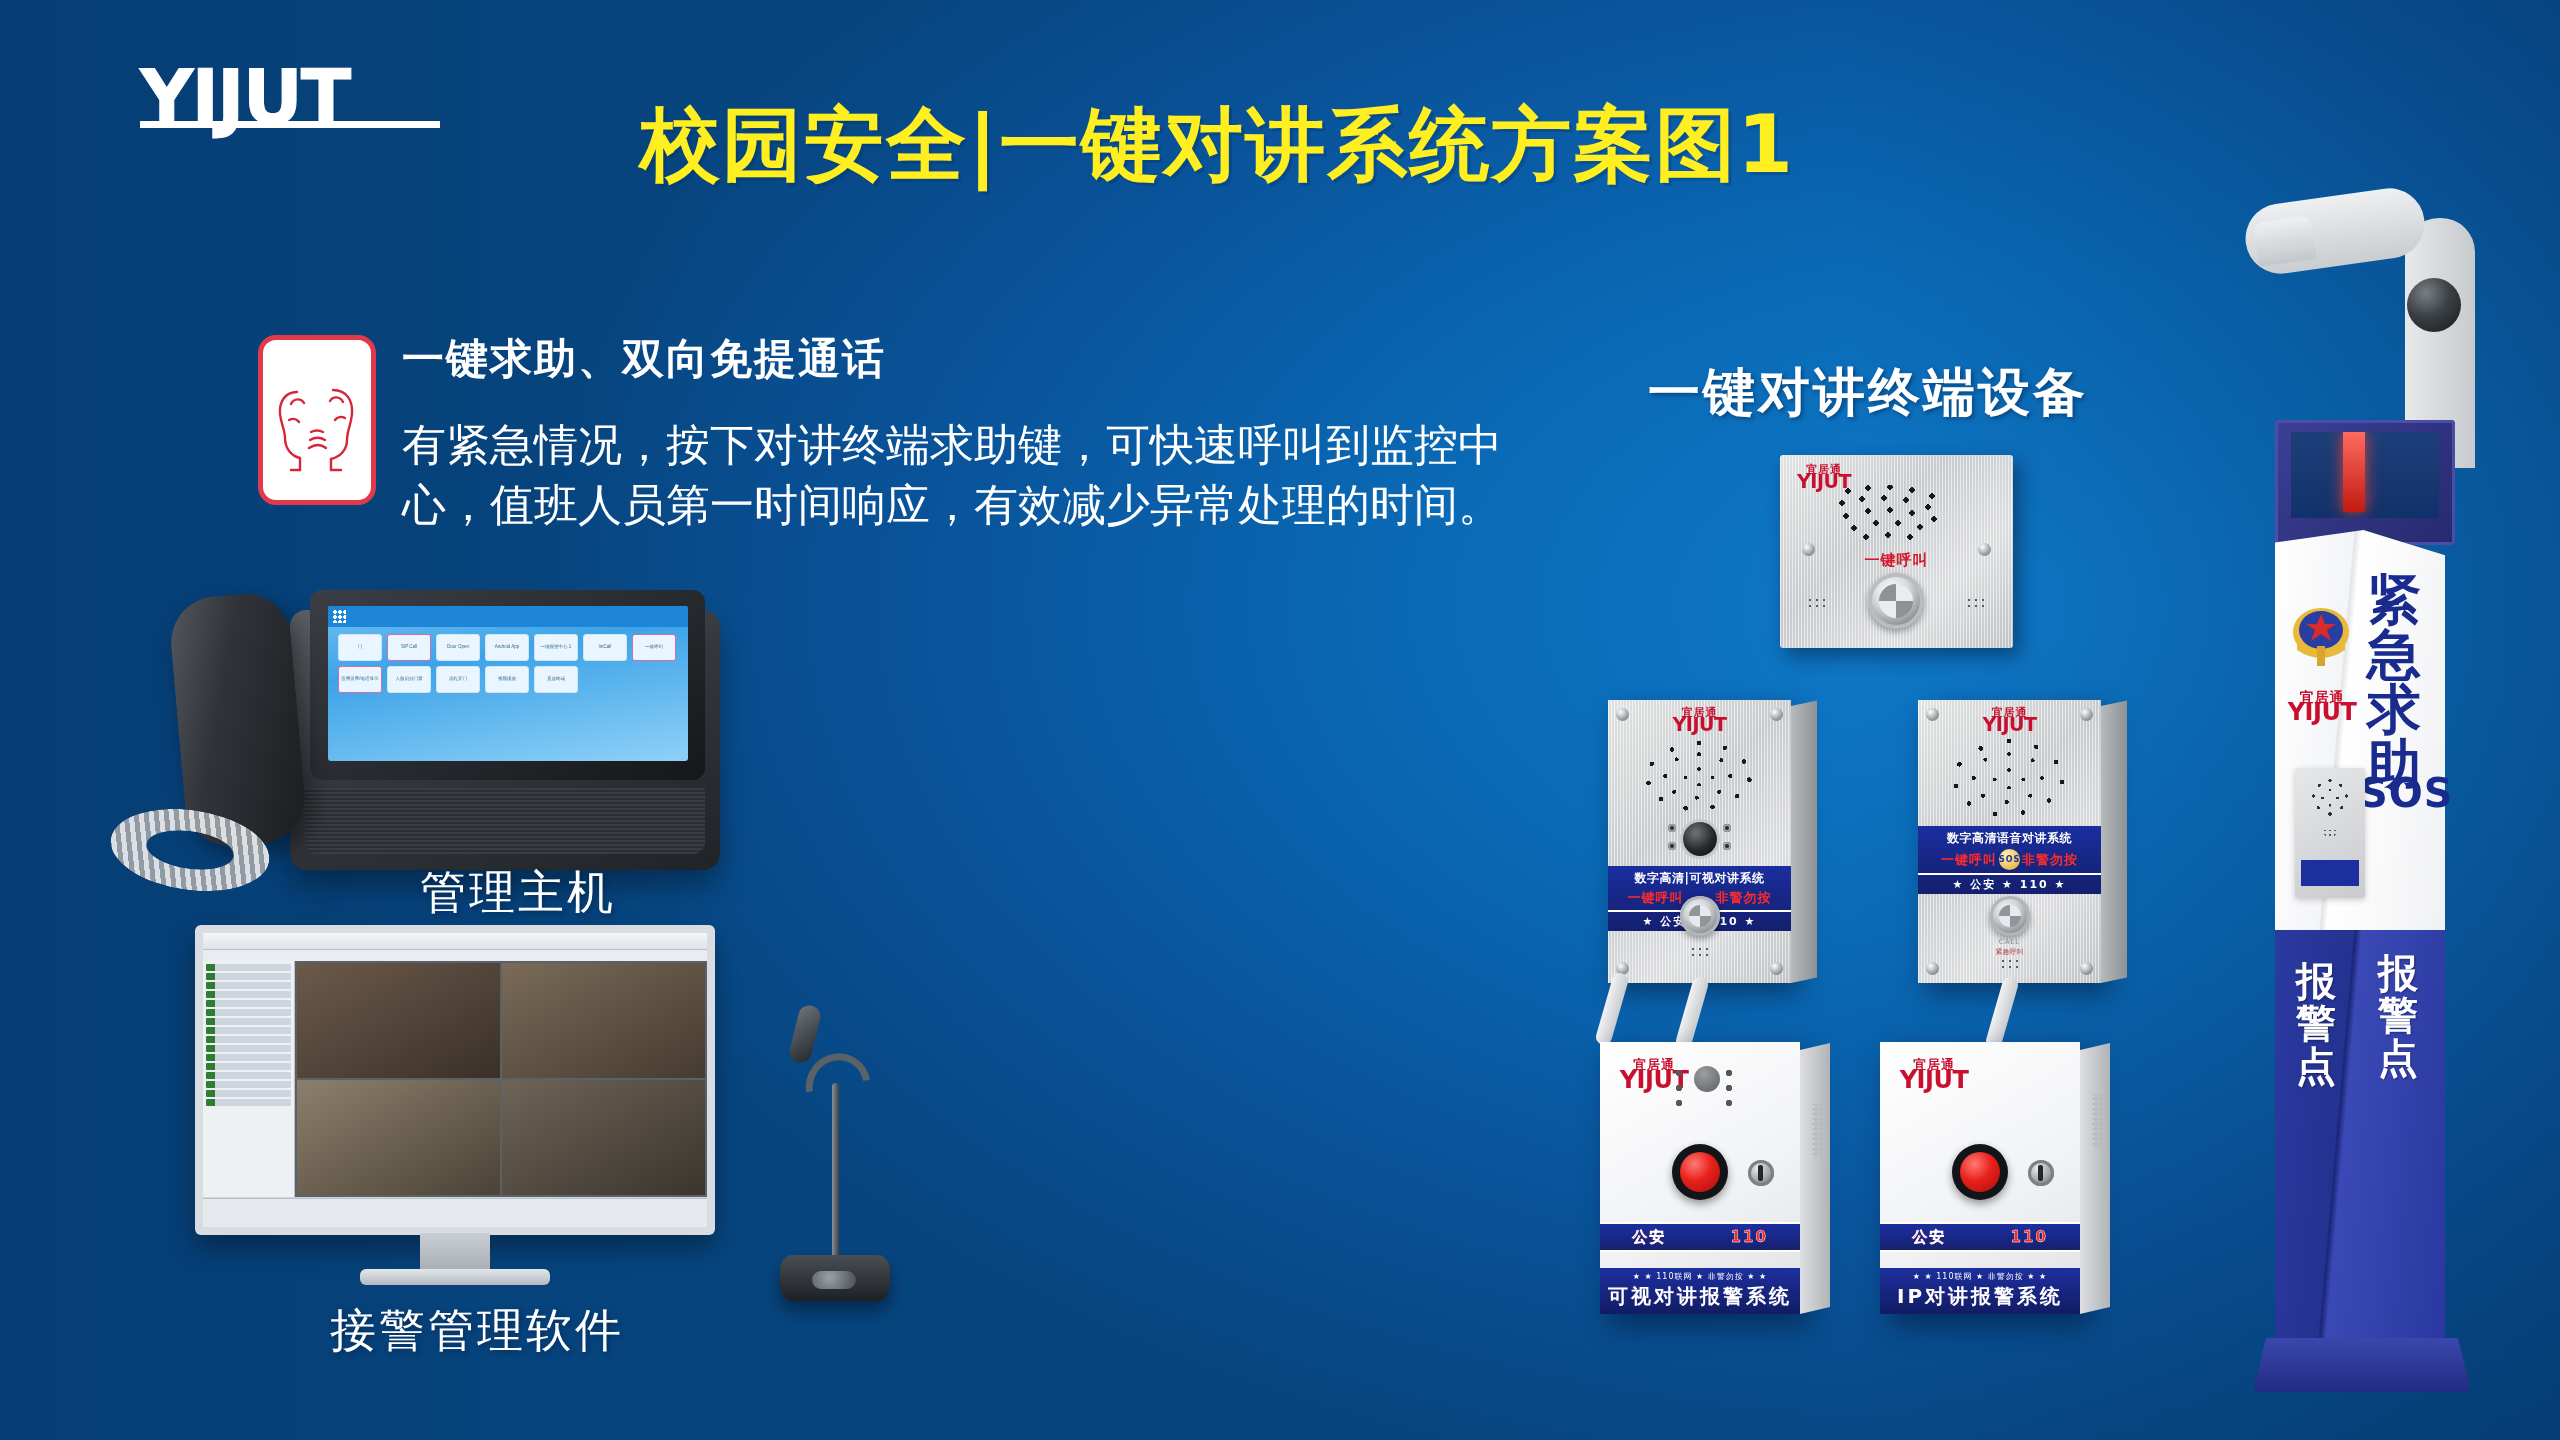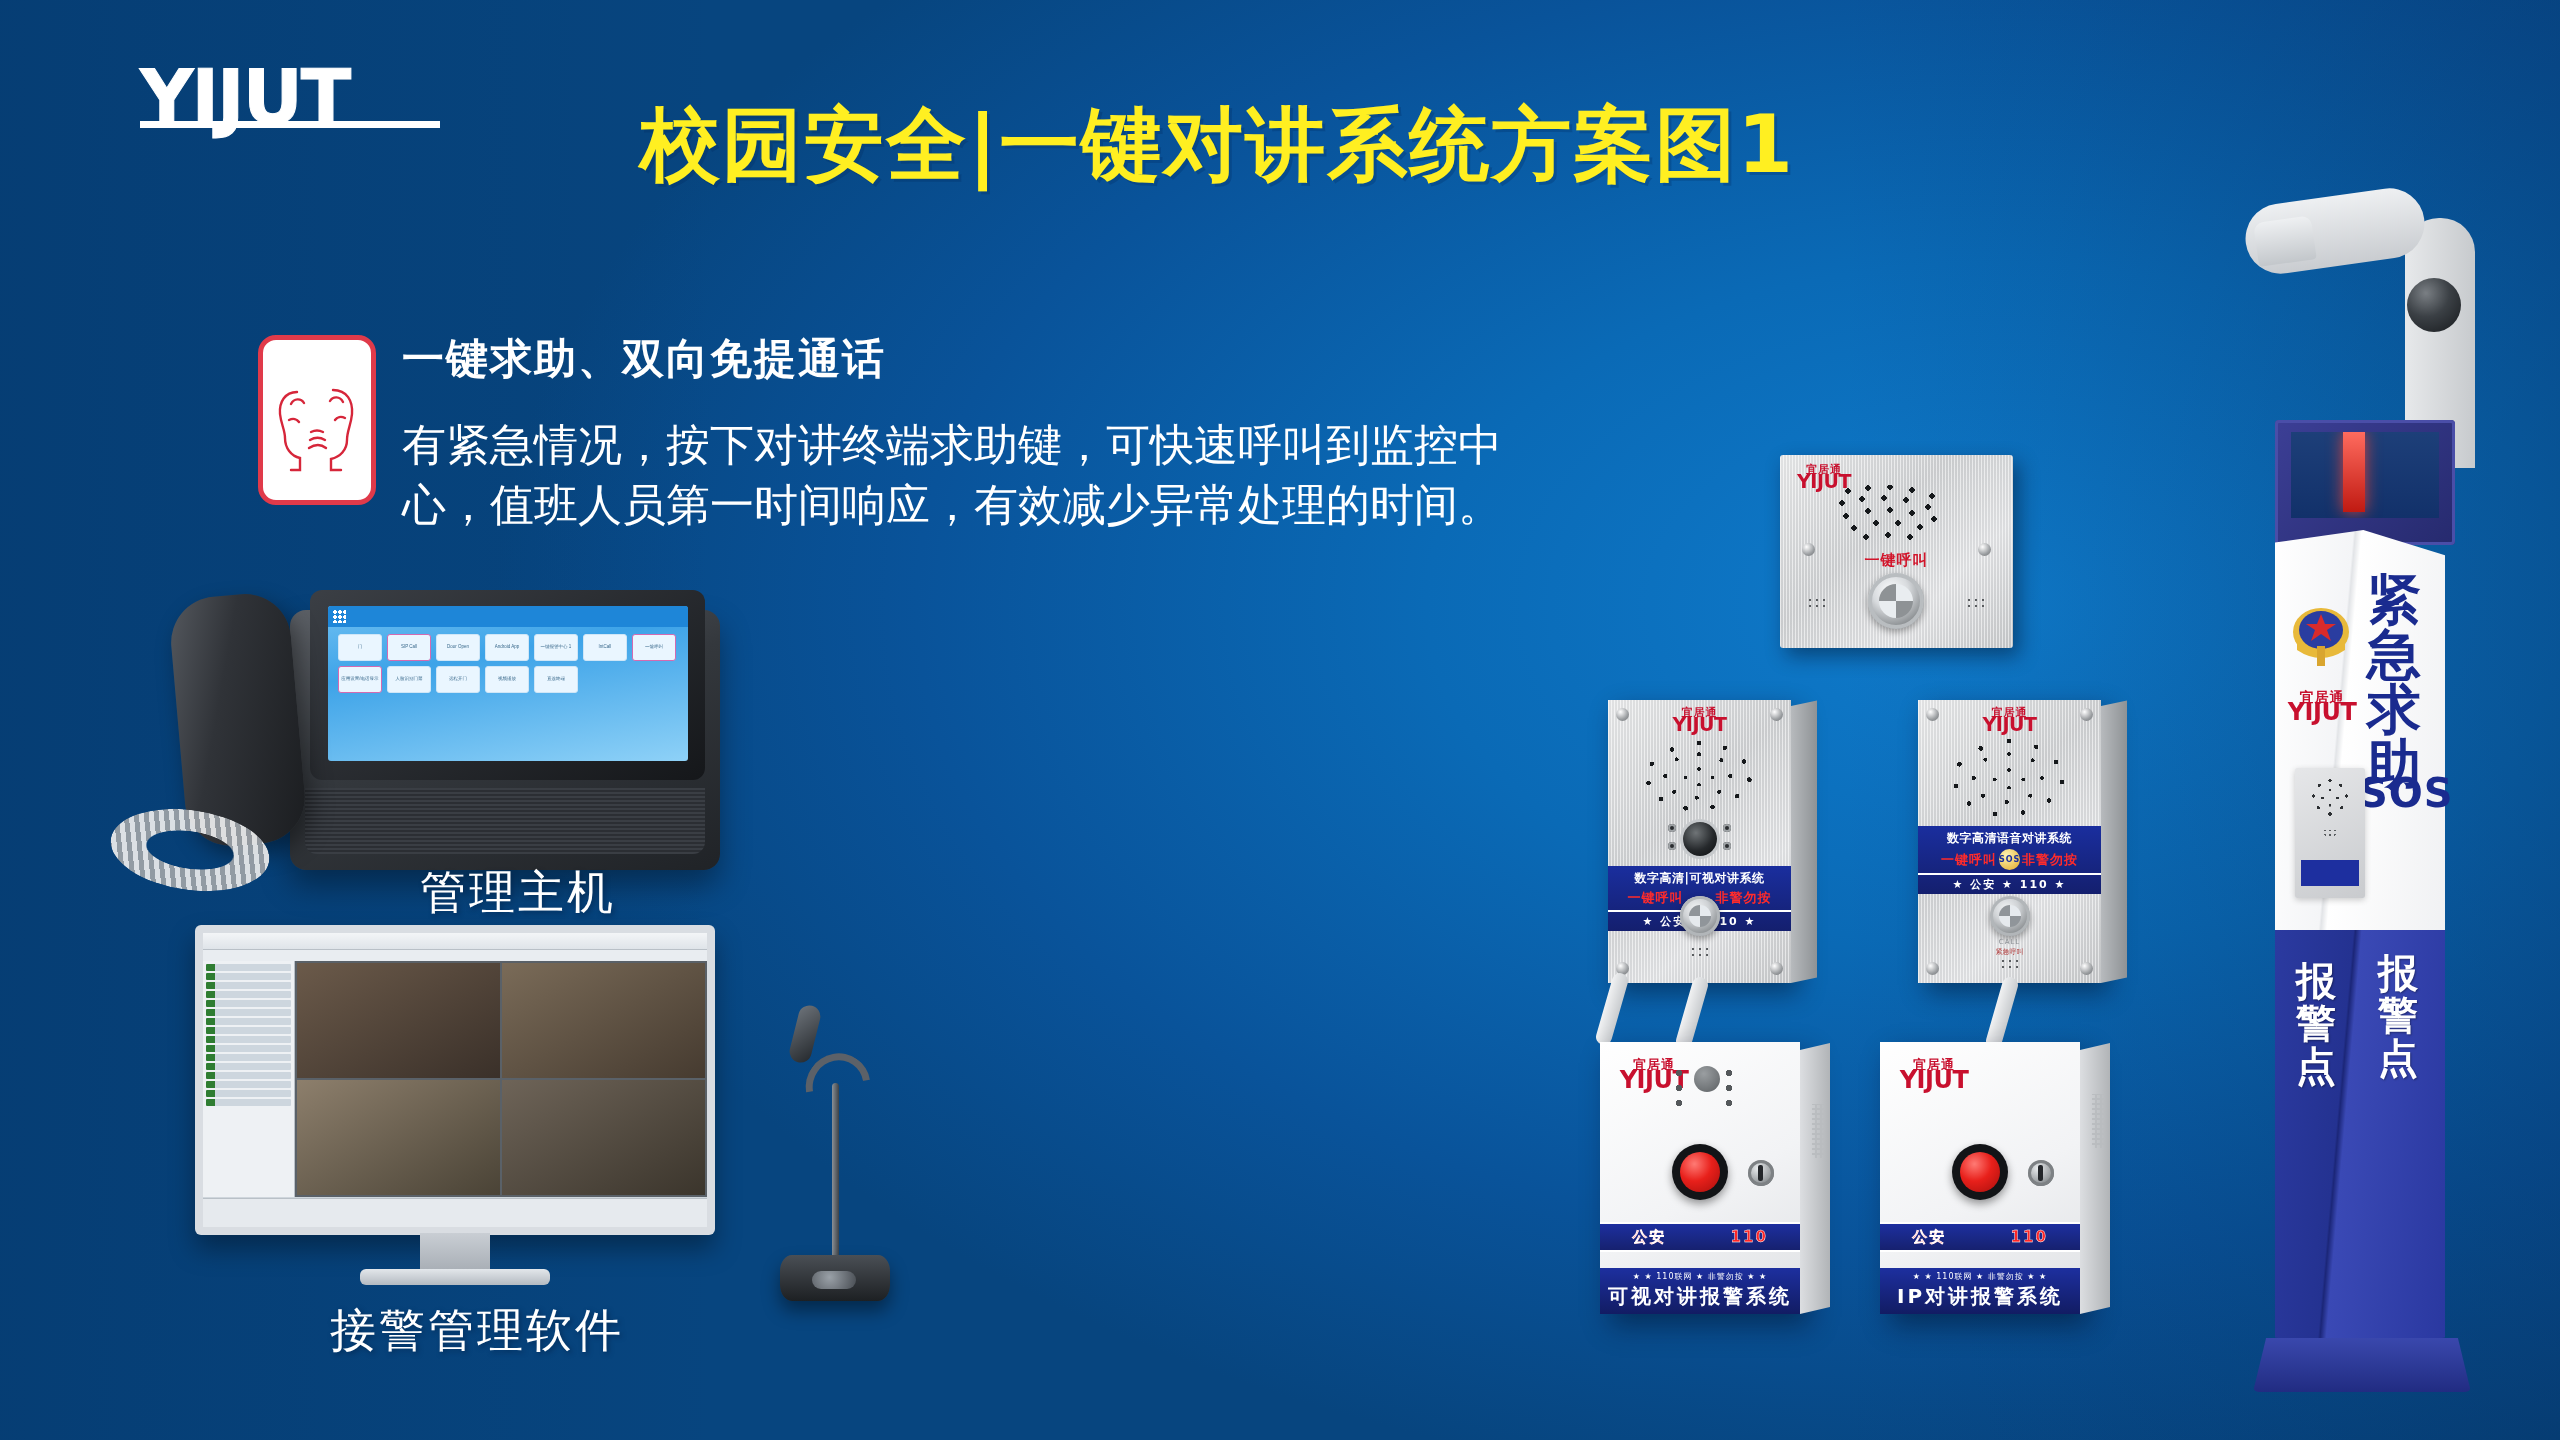--- a/index.html
+++ b/index.html
@@ -372,20 +372,21 @@
           <path d="M42 74 C48 70 54 70 59 74"></path>
         </g>
       </svg>
     </div>
     <div class="feat-text">
       <div class="feat-title">一键求助、双向免提通话</div>
       <div class="feat-body">有紧急情况，按下对讲终端求助键，可快速呼叫到监控中心，值班人员第一时间响应，有效减少异常处理的时间。</div>
     </div>
   </div>
 
+  <div class="sec-head">一键对讲终端设备</div>
 
 
   <div class="phone">
     <div class="ph-base"></div>
     <div class="ph-screen-bez">
       <div class="ph-screen">
         <div class="ph-topbar">
           <div class="ph-dots"></div>
         </div>
         <div class="ph-grid">

